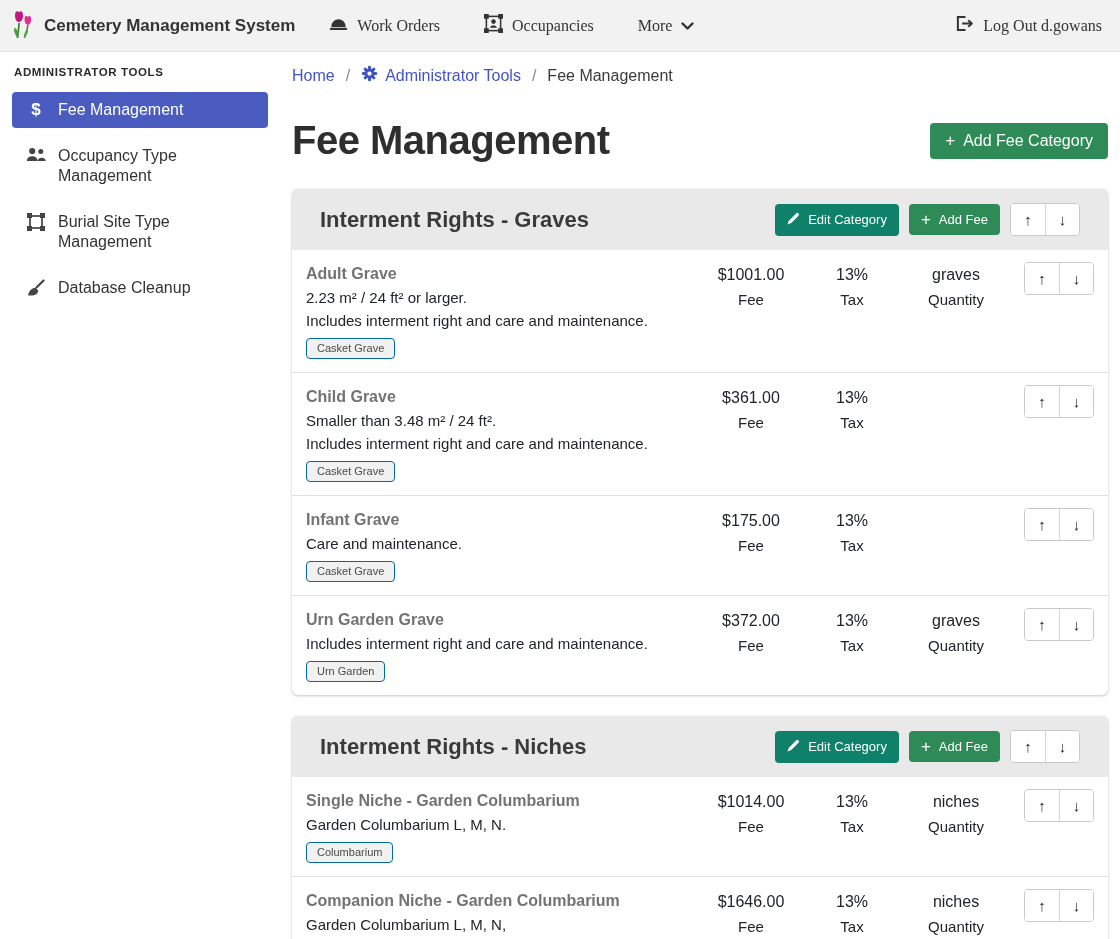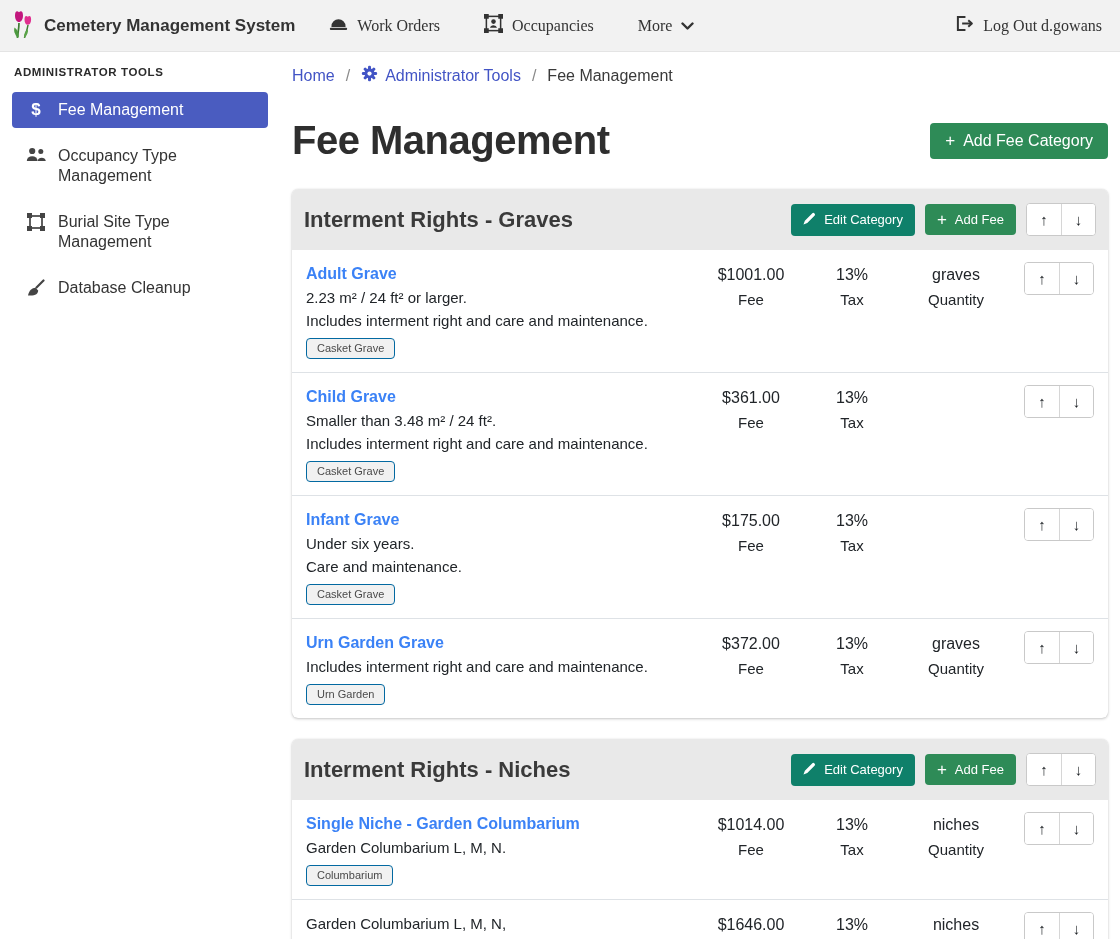--- a/index.html
+++ b/index.html
@@ -60,35 +60,35 @@
   .btn-sm { font-size:13px; padding:8px 12px; }
   .plus-glyph { font-size:17px; font-weight:400; line-height:13px; }
 
   
   .card {
     background:#fff; border-radius:6px; margin-bottom:21px;
     box-shadow:0 1px 3px rgba(0,0,0,.22), 0 0 1px rgba(0,0,0,.15);
     overflow:hidden;
   }
   .card-header {
-    background:#e9e9e9; padding:14px 12px; display:flex; align-items:center;
+    background:#e9e9e9; padding:14px 28px; display:flex; align-items:center;
   }
   .card-title { font-size:22px; font-weight:600; color:#3a3a3a; flex:1; }
   .header-actions { display:flex; align-items:center; gap:10px; }
   .btn-group { display:flex; background:#fff; border:1px solid #c9c9c9; border-radius:4px; overflow:hidden; }
   .btn-group button {
     width:34px; height:31px; background:#fff; border:none; cursor:pointer;
     font-size:15px; color:#212529; font-family:inherit;
   }
   .btn-group button + button { border-left:1px solid #d6d6d6; }
 
   .fee-row { display:flex; align-items:flex-start; padding:12px 14px 13px 14px; border-top:1px solid #dee2e6; }
   .fee-row:first-of-type { border-top:none; }
   .fee-main { flex:1; min-width:0; }
-  .fee-name { color:#3b82f6; font-weight:700; font-size:16px; line-height:24px; cursor:pointer; text-decoration:none; display:inline-block; }
+  .fee-name { color:#737373; font-weight:700; font-size:16px; line-height:24px; cursor:pointer; text-decoration:none; display:inline-block; }
   .fee-desc { font-size:15px; color:#212529; line-height:23px; }
   .fee-badge {
     display:inline-block; margin-top:6px; background:#f1f1f1; border:1px solid #0369a1;
     border-radius:4px; padding:3px 10px 4px 10px; font-size:11px; color:#4a4a4a;
   }
   .fee-col { width:106px; flex:0 0 106px; text-align:center; padding-top:1px; }
   .fee-col .val { font-size:16px; color:#212529; line-height:24px; }
   .fee-col .lab { font-size:15px; color:#212529; line-height:24px; margin-top:1px; }
   .fee-row .btn-group { margin-left:12px; flex:0 0 auto; }
 </style>
@@ -324,21 +324,20 @@
                   <button><span>↑</span></button>
                   <button><span>↓</span></button>
                 </div>
               </div>
 
               <div class="fee-row">
                 <div class="fee-main">
                   <a class="fee-name">Infant Grave</a>
                   <div>
 
-                      <div class="fee-desc">Under six years.</div>
 
                       <div class="fee-desc">Care and maintenance.</div>
                     </div>
                   <span class="fee-badge">Casket Grave</span>
                 </div>
                 <div class="fee-col">
                   <div class="val">$175.00</div>
                   <div class="lab">Fee</div>
                 </div>
                 <div class="fee-col" style="width:96px;flex-basis:96px;">
@@ -432,20 +431,21 @@
                   <div class="lab">Quantity</div>
                 </div>
                 <div class="btn-group">
                   <button><span>↑</span></button>
                   <button><span>↓</span></button>
                 </div>
               </div>
 
               <div class="fee-row">
                 <div class="fee-main">
+                  <a class="fee-name">Companion Niche - Garden Columbarium</a>
                   <div>
 
                       <div class="fee-desc">Garden Columbarium L, M, N,</div>
                     </div>
                   
                 </div>
                 <div class="fee-col">
                   <div class="val">$1646.00</div>
                   <div class="lab">Fee</div>
                 </div>

